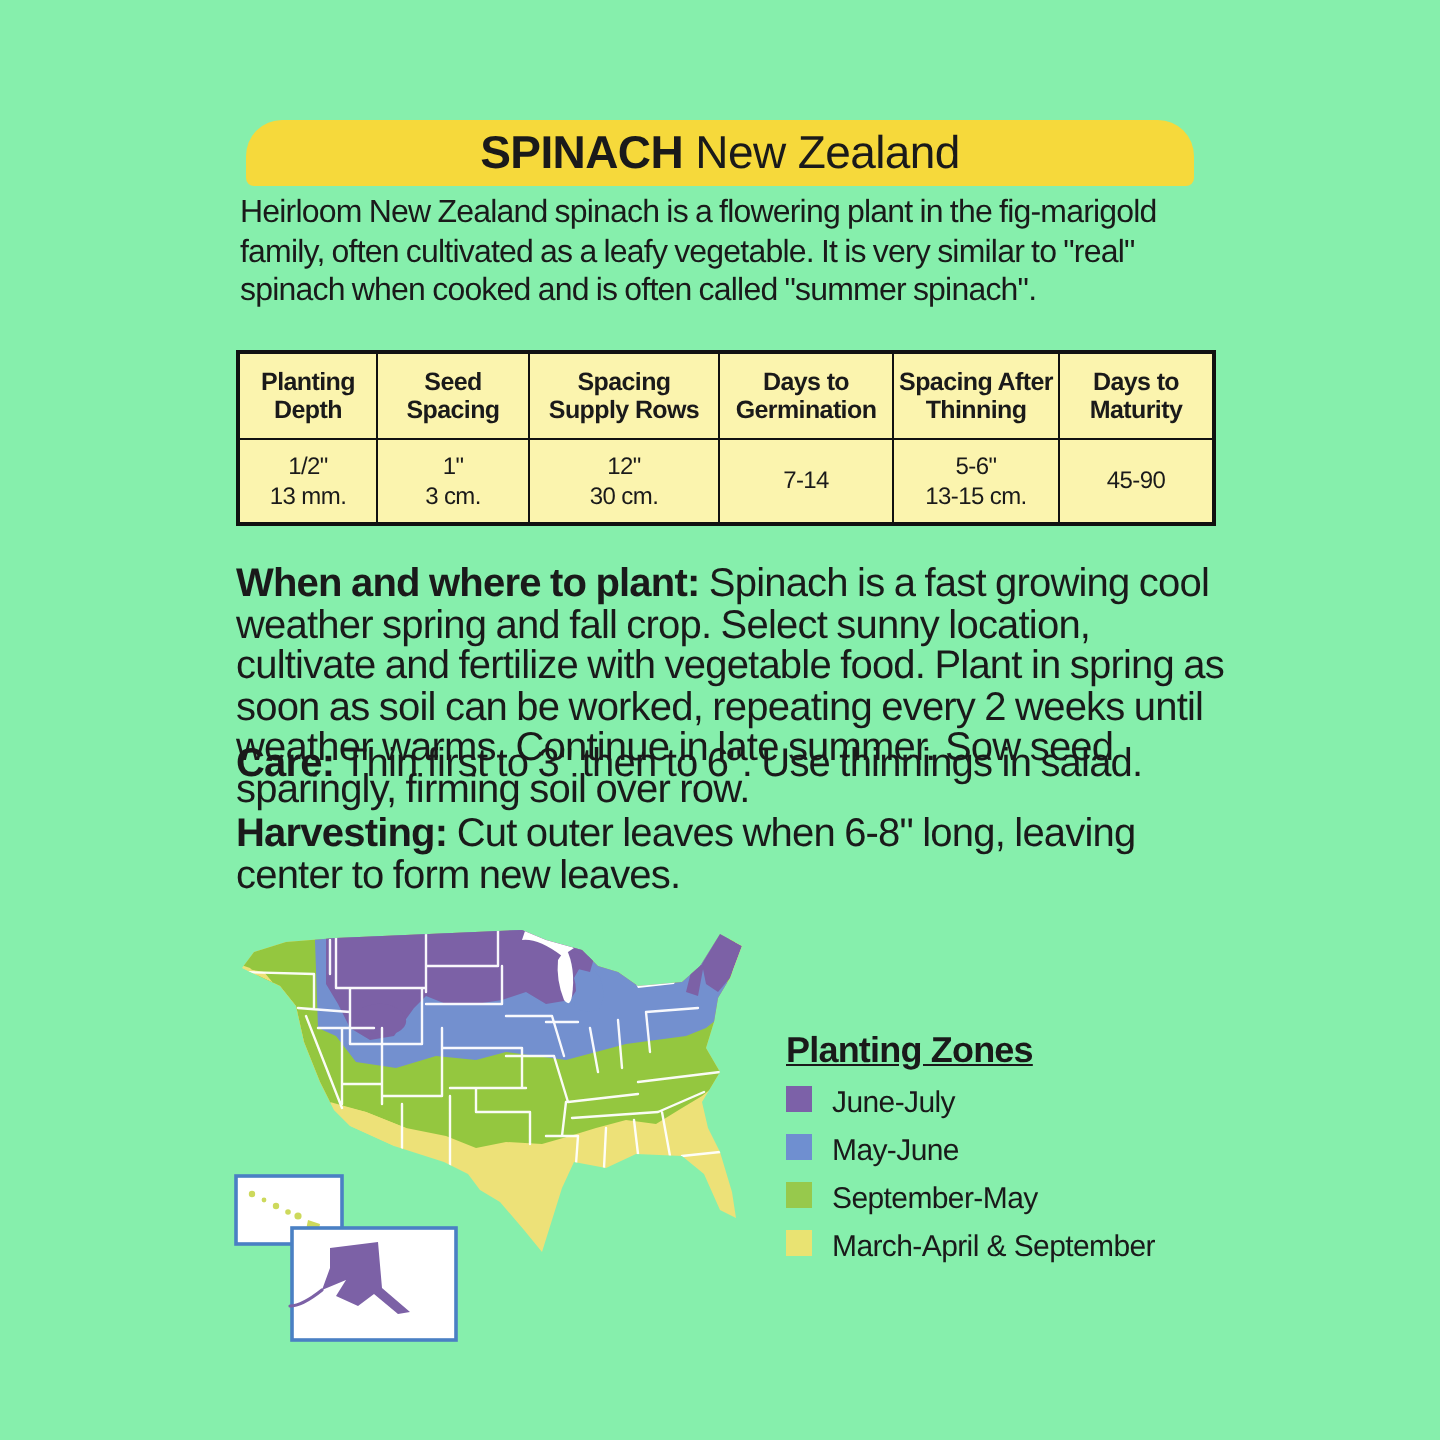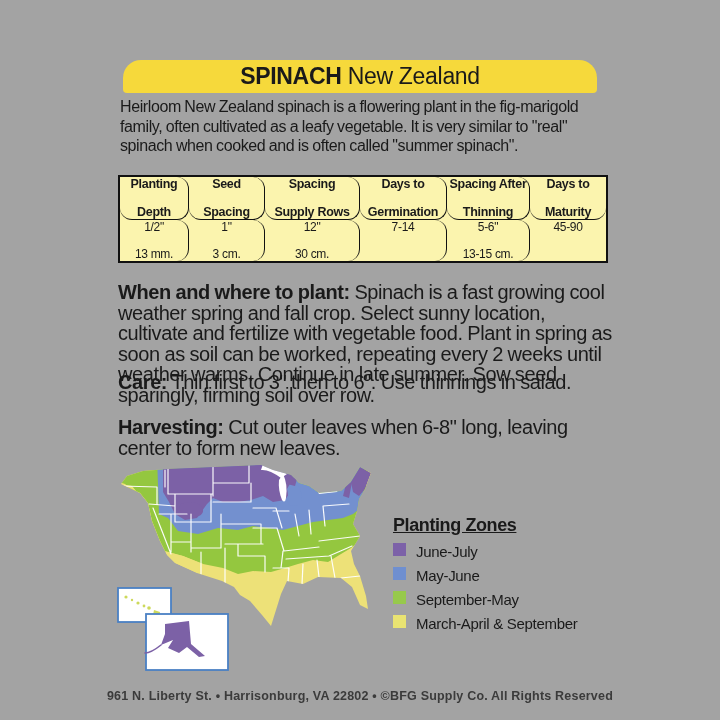--- a/index.html
+++ b/index.html
@@ -1,47 +1,47 @@
 <!DOCTYPE html>
 <html style="--banner: #F6D93B; --table_fill: #FBF4AE; --zone_purple: #7C61A6; --zone_blue: #7390CF; --zone_green: #94C73F; --zone_yellow: #EDE178; --inset_border: #4A80C4;"><head>
 <meta charset="utf-8">
 <style>
   html,body{margin:0;padding:0;background:#fff;}
-  .page{position:relative;width:720px;height:720px;background:#a3a3a3;overflow:hidden;
+  .page{position:relative;width:720px;height:720px;background:#86efac;overflow:hidden;
         font-family:"Liberation Sans",sans-serif;color:#1a1a1a;}
 
   
   .banner{position:absolute;left:123px;top:60px;width:474px;height:33px;
           background:var(--banner,#F6D93B);border-radius:18px 18px 4px 4px;
           display:flex;align-items:center;justify-content:center;
           font-size:23px;letter-spacing:-0.3px;white-space:pre;}
   .banner .t-bold{font-weight:bold;}
 
   
   .desc{position:absolute;left:120px;top:97px;width:500px;margin:0;
         font-size:16px;line-height:19.5px;letter-spacing:-0.4px;word-spacing:-0.5px;}
 
   
   .info-table{position:absolute;left:118px;top:175px;width:486px;height:84px;
               display:grid;grid-template-columns:69px 76px 95px 87px 83px 76px;
               grid-template-rows:43px 41px;border:2px solid #111;box-sizing:content-box;
               background:var(--table_fill,#FBF4AE);}
-  .cell{display:flex;flex-direction:column;align-items:center;justify-content:space-between;
-        border-right:1.5px solid #111;text-align:center;letter-spacing:-0.3px;border-radius:12px;}
+  .cell{display:flex;flex-direction:column;align-items:center;justify-content:center;
+        border-right:1.5px solid #111;text-align:center;letter-spacing:-0.3px;}
   .cell:nth-child(6n){border-right:none;}
   .th{border-bottom:1.5px solid #111;font-weight:bold;font-size:12.5px;line-height:14.5px;}
   .td{font-size:12px;line-height:14.5px;}
 
   
   .sect{position:absolute;left:118px;width:500px;margin:0;
         font-size:20px;line-height:20.5px;letter-spacing:-0.4px;word-spacing:-0.5px;}
   .sect b{letter-spacing:-0.4px;}
   #sect-when{top:282px;}
   #sect-care{top:372px;}
-  #sect-harvest{top:417px;}
+  #sect-harvest{top:407px;}
 
   
   .map-svg{position:absolute;left:113px;top:456px;width:288px;height:220px;}
   .zy{fill:var(--zone_yellow,#EDE178);}
   .zg{fill:var(--zone_green,#94C73F);}
   .zb{fill:var(--zone_blue,#7390CF);}
   .zp{fill:var(--zone_purple,#7C61A6);}
   .lake{fill:#ffffff;}
   .stateline{stroke:#ffffff;stroke-width:1.2;fill:none;stroke-linecap:round;opacity:.95;}
   .inset{fill:#fff;stroke:var(--inset_border,#4A80C4);stroke-width:1.8;}
@@ -179,15 +179,14 @@
     <div class="legend-item">
       <span class="swatch" style="background: rgb(151, 201, 76);"></span>
       <span class="legend-label">September-May</span>
     </div>
     <div class="legend-item">
       <span class="swatch" style="background: rgb(233, 227, 114);"></span>
       <span class="legend-label">March-April &amp; September</span>
     </div>
   </div>
 
-  <div class="footer">961 N. Liberty St. • Harrisonburg, VA 22802 • ©BFG Supply Co. All Rights Reserved</div>
 
 </div>
 
 </body></html>

